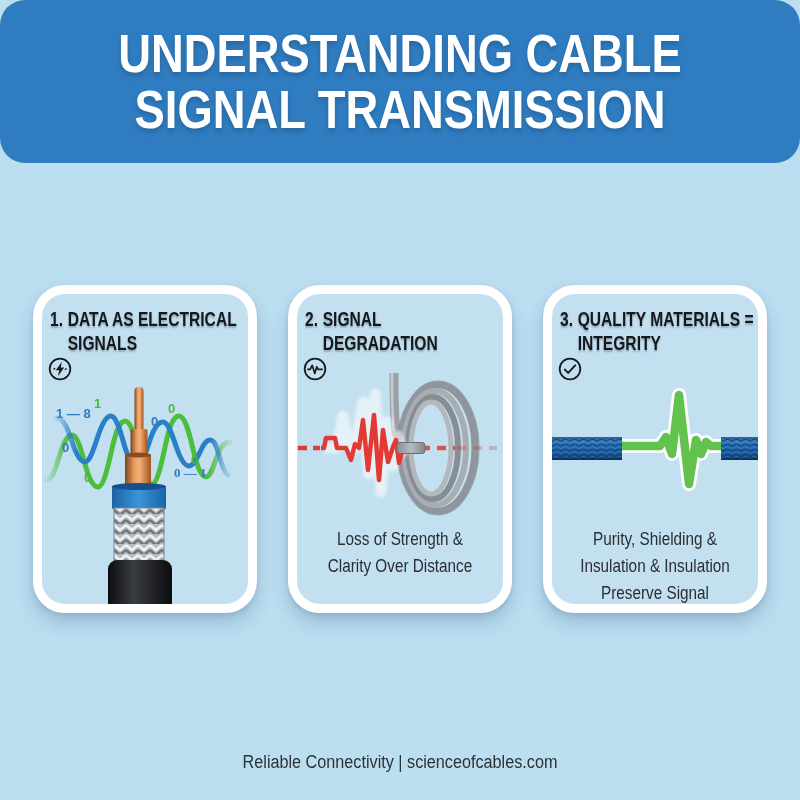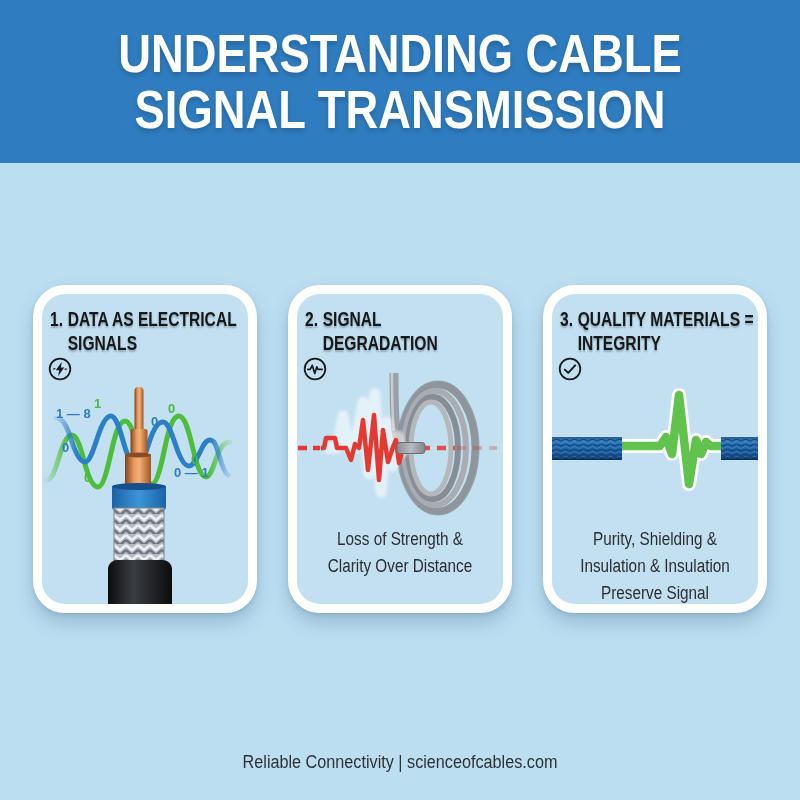--- a/index.html
+++ b/index.html
@@ -5,20 +5,21 @@
   html,body{margin:0;padding:0;background:#fff;}
   .canvas{
     position:relative;width:800px;height:800px;overflow:hidden;
     background:#BCDEF1;
     font-family:"Liberation Sans",sans-serif;
   }
   
   .header{
     position:absolute;left:0;top:0;width:800px;height:163px;
     background:#2F7DC0;
+    border-radius:25px;
   }
   .header .line{
     position:absolute;left:0;width:800px;text-align:center;
     color:#FFFFFF;font-weight:bold;font-size:54px;line-height:54px;
     letter-spacing:0px;
     transform:scaleX(0.84);transform-origin:50% 50%;
     text-shadow:0 3px 6px rgba(20,40,70,.28);
     white-space:nowrap;
   }
   .header .l1{top:26px;}
@@ -57,21 +58,21 @@
   }
   .digit[data-color="blue"]{color:#2F7CC0;}
   .digit[data-color="green"]{color:#49BA3E;}
   .d0{left:14px;top:113px;}
   .d1{left:52px;top:103px;}
   .d2{left:126px;top:108px;}
   .d3{left:109px;top:121px;}
   .d4{left:20px;top:147px;}
   .d5{left:149px;top:159px;}
   .d6{left:42px;top:177px;}
-  .d7{left:132px;top:172px;}
+  .d7{left:132px;top:172px;font-family:Liberation Serif, serif;}
   
   .footer{
     position:absolute;left:0;top:750px;width:800px;text-align:center;
     transform:scaleX(0.9);transform-origin:50% 0;
     color:#2E3236;font-size:18px;line-height:24px;
   }
 </style>
 </head>
 <body>
 

